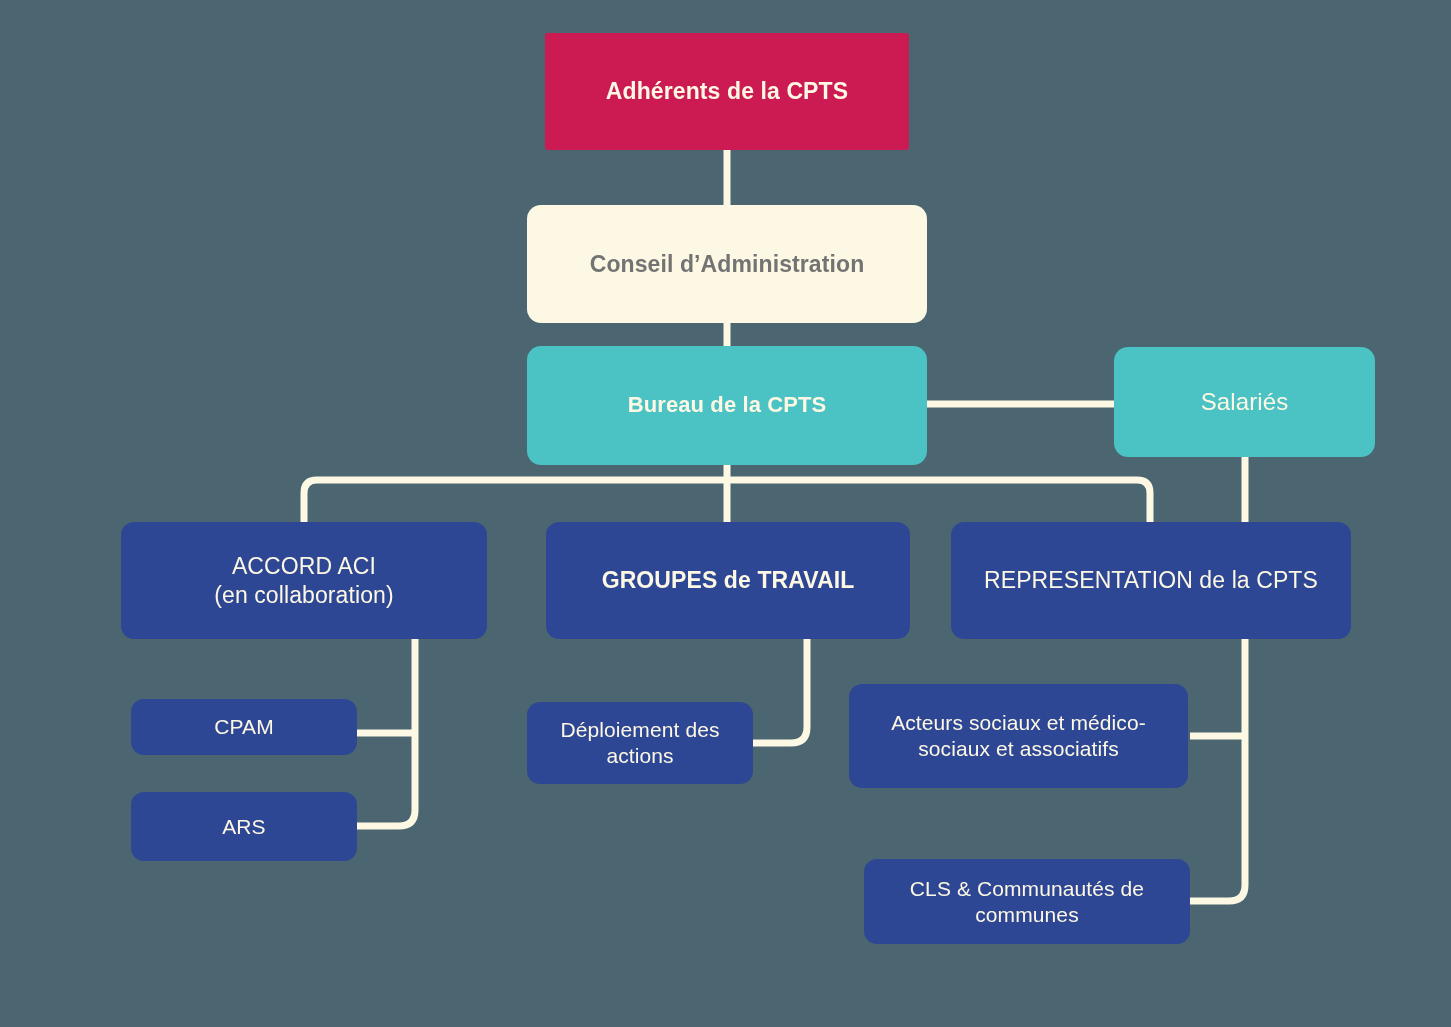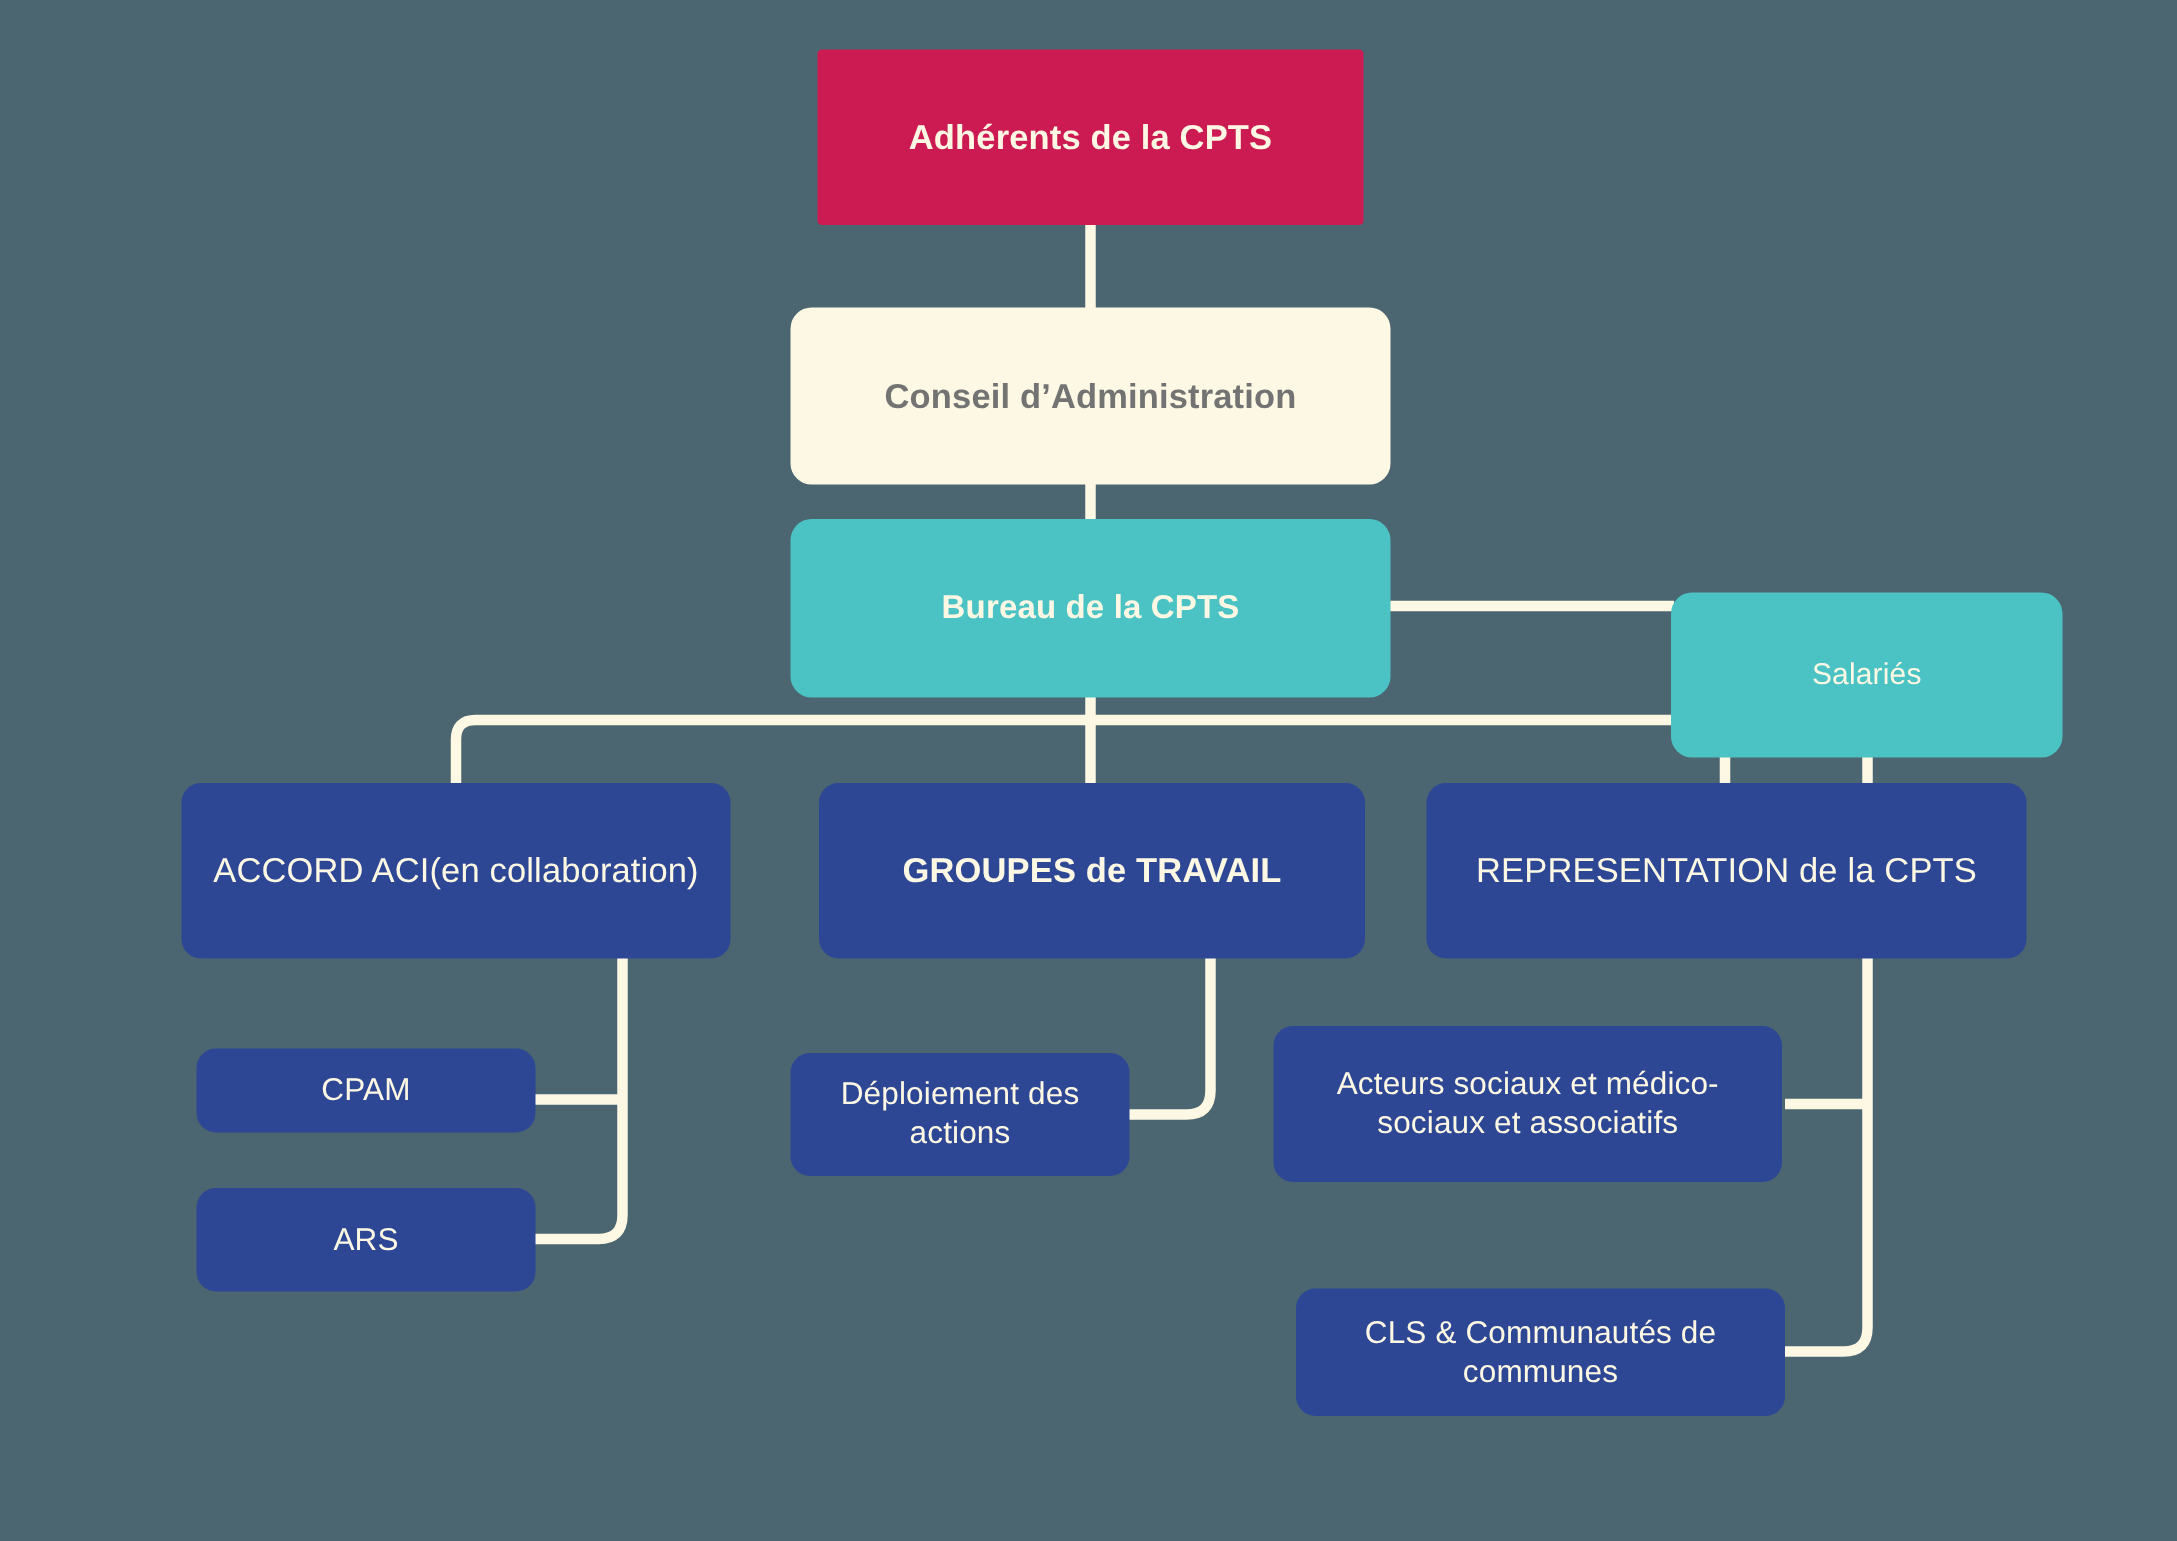--- a/index.html
+++ b/index.html
@@ -47,21 +47,21 @@
     border-radius: 12px;
     padding: 6px 14px;
     line-height: 1.22;
     color: #fdf8e4;
     letter-spacing: 0.1px;
   }
 
   .node.lvl-members   { background: #cc1b52; font-weight: 700; font-size: 23px; border-radius: 3px; }
   .node.lvl-council   { background: #fdf8e4; color: #737373; font-weight: 700; font-size: 23px; border-radius: 14px; }
   .node.lvl-bureau    { background: #4bc2c4; font-weight: 700; font-size: 22px; border-radius: 14px; }
-  .node.lvl-staff     { background: #4bc2c4; font-weight: 400; font-size: 20px; border-radius: 14px; margin-top: 48px; }
+  .node.lvl-staff     { background: #4bc2c4; font-weight: 400; font-size: 24px; border-radius: 14px; }
   .node.lvl-branch    { background: #2e4795; font-weight: 400; font-size: 23px; border-radius: 13px; }
   .node.lvl-branch.bold { font-weight: 700; }
   .node.lvl-leaf      { background: #2e4795; font-weight: 400; font-size: 21px; border-radius: 13px; }
 </style>
 </head>
 <body>
 
 <div id="chart-root">
 
   <svg id="connector-layer" viewBox="0 0 1451 1027" width="1451" height="1027" aria-hidden="true">
@@ -96,21 +96,21 @@
   </div>
 
   <div class="node lvl-bureau" style="left:527px; top:346px; width:400px; height:119px;text-align:center;">
     <span>Bureau de la CPTS</span>
   </div>
 
   <div class="node lvl-staff" style="left:1114px; top:347px; width:261px; height:110px;">
     <span>Salariés</span>
   </div>
 
-  <div class="node lvl-branch" style="left:121px; top:522px; width:366px; height:117px; flex-direction:row;">
+  <div class="node lvl-branch" style="left:121px; top:522px; width:366px; height:117px; flex-direction:column;">
     <span>ACCORD ACI</span>
     <span>(en collaboration)</span>
   </div>
 
   <div class="node lvl-branch bold" style="left:546px; top:522px; width:364px; height:117px;">
     <span>GROUPES de TRAVAIL</span>
   </div>
 
   <div class="node lvl-branch" style="left:951px; top:522px; width:400px; height:117px;">
     <span>REPRESENTATION de la CPTS</span>

